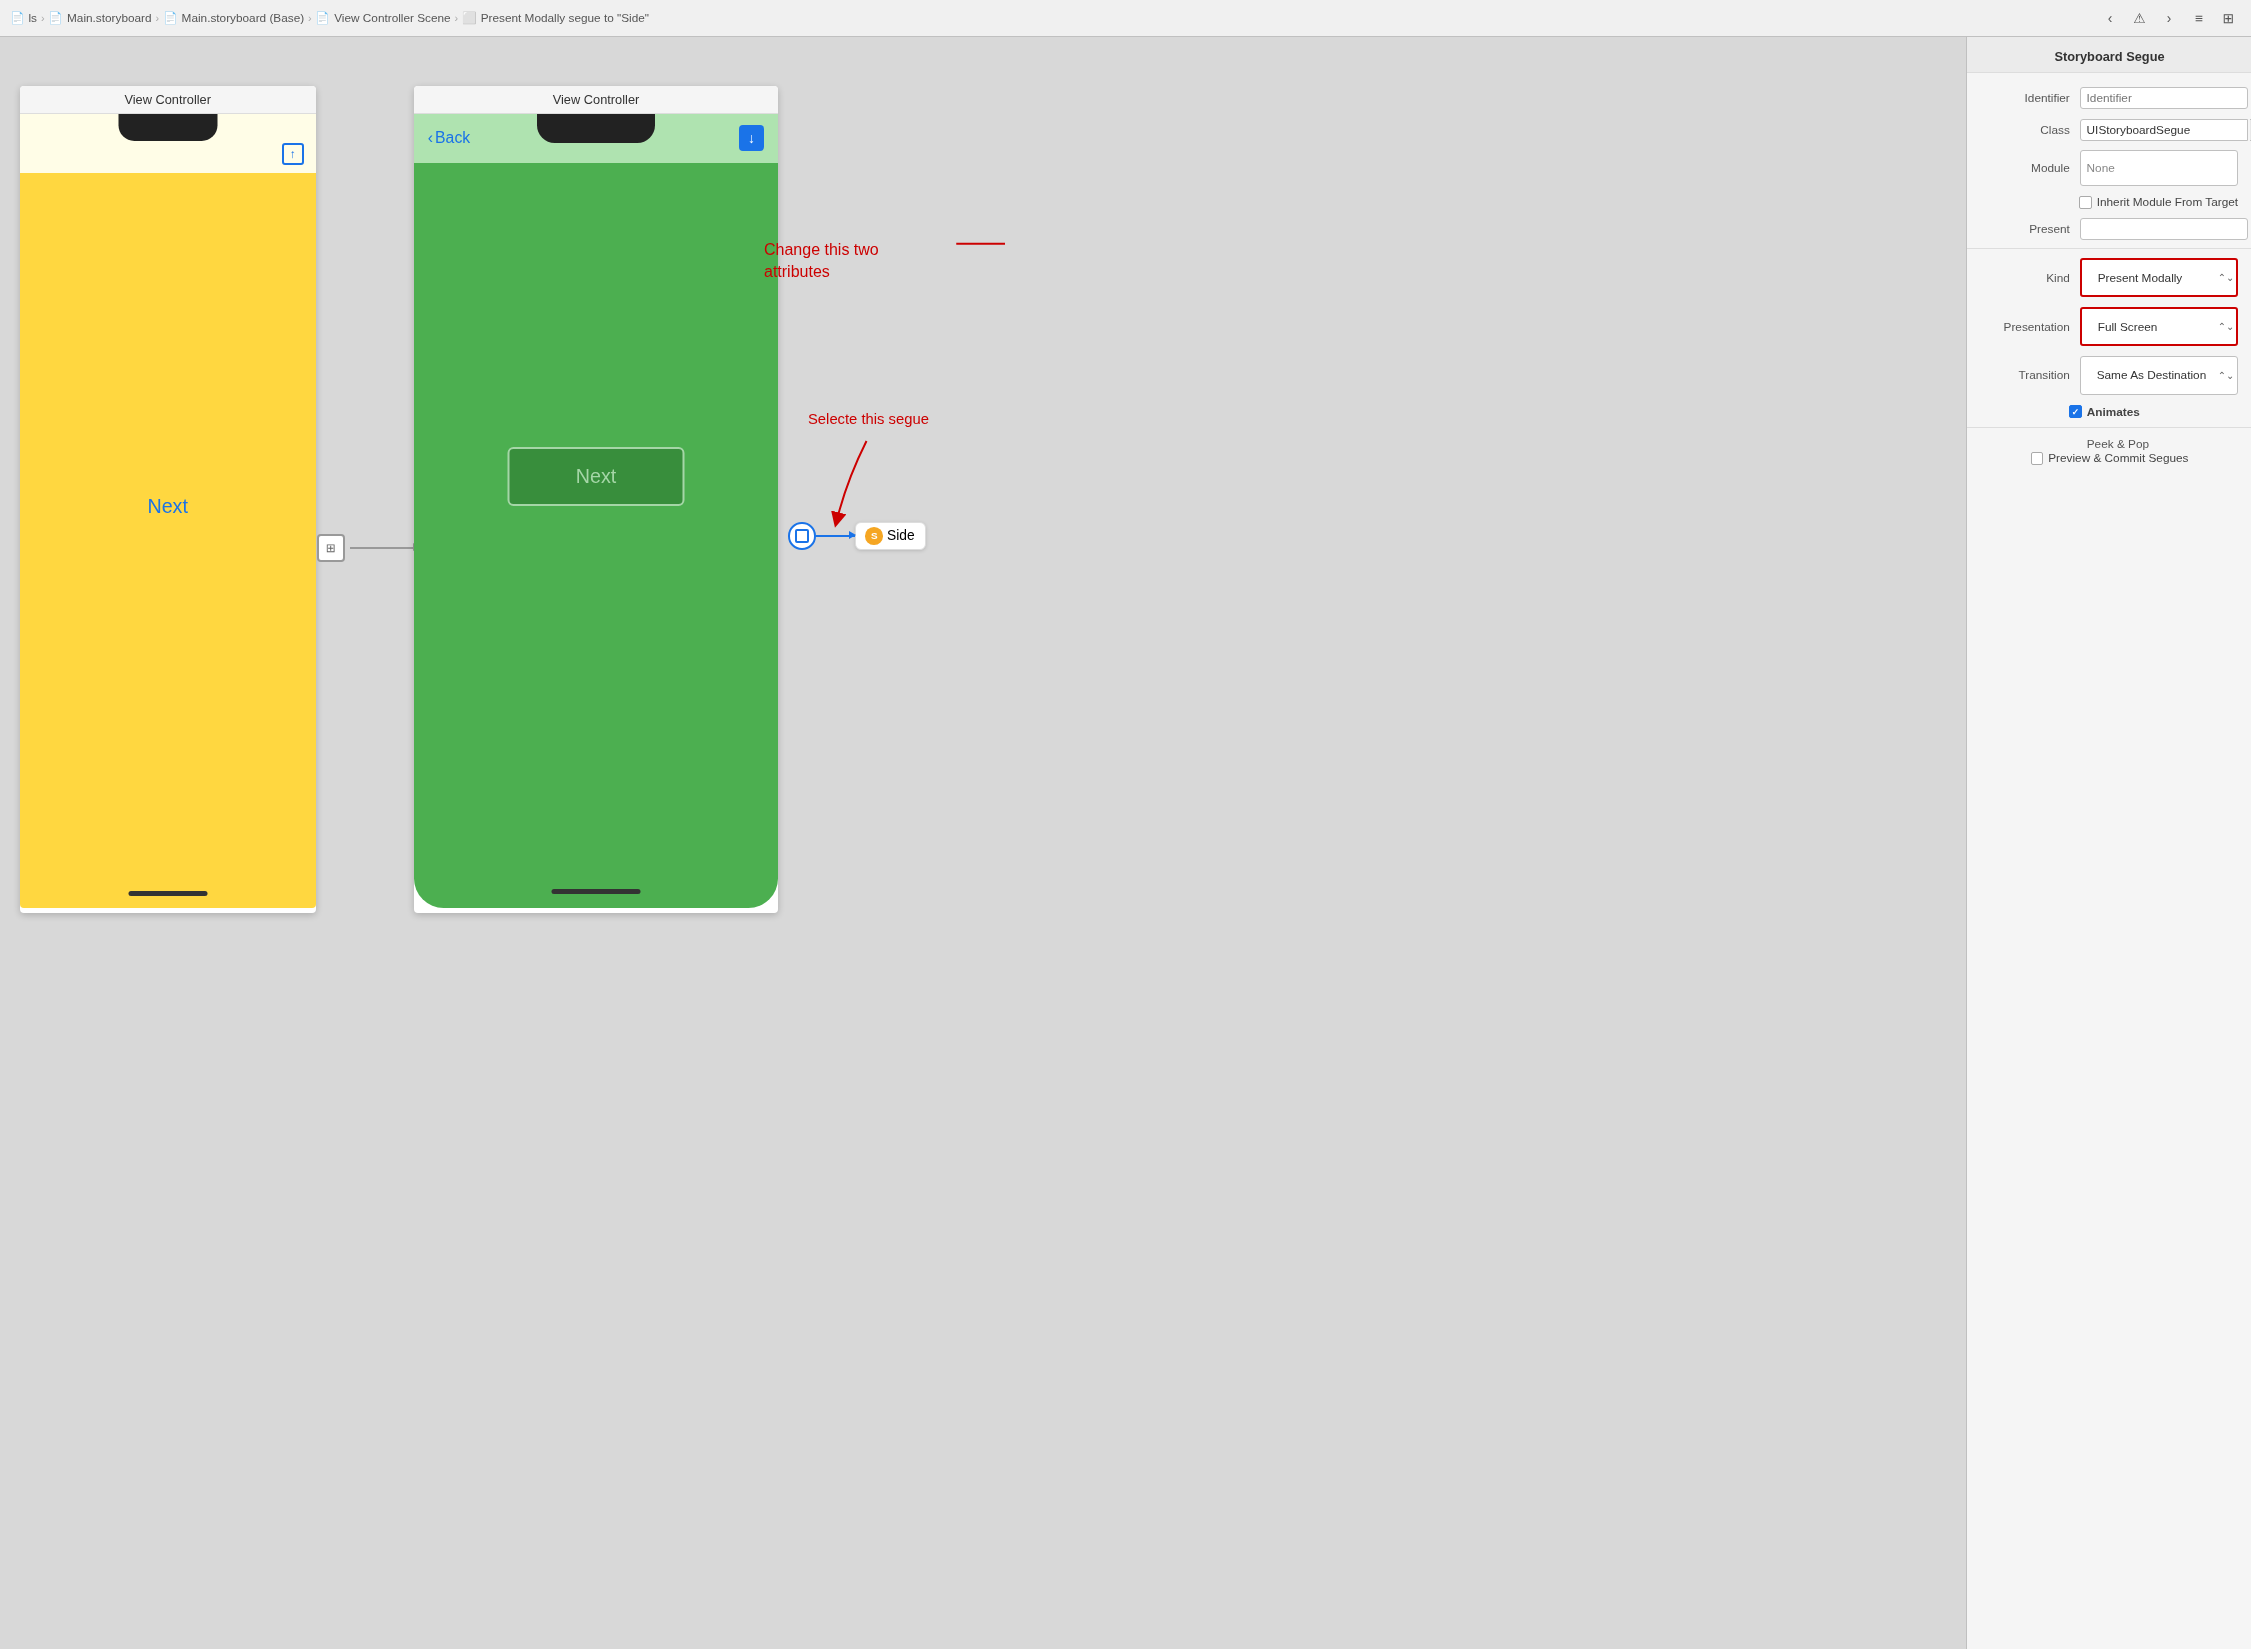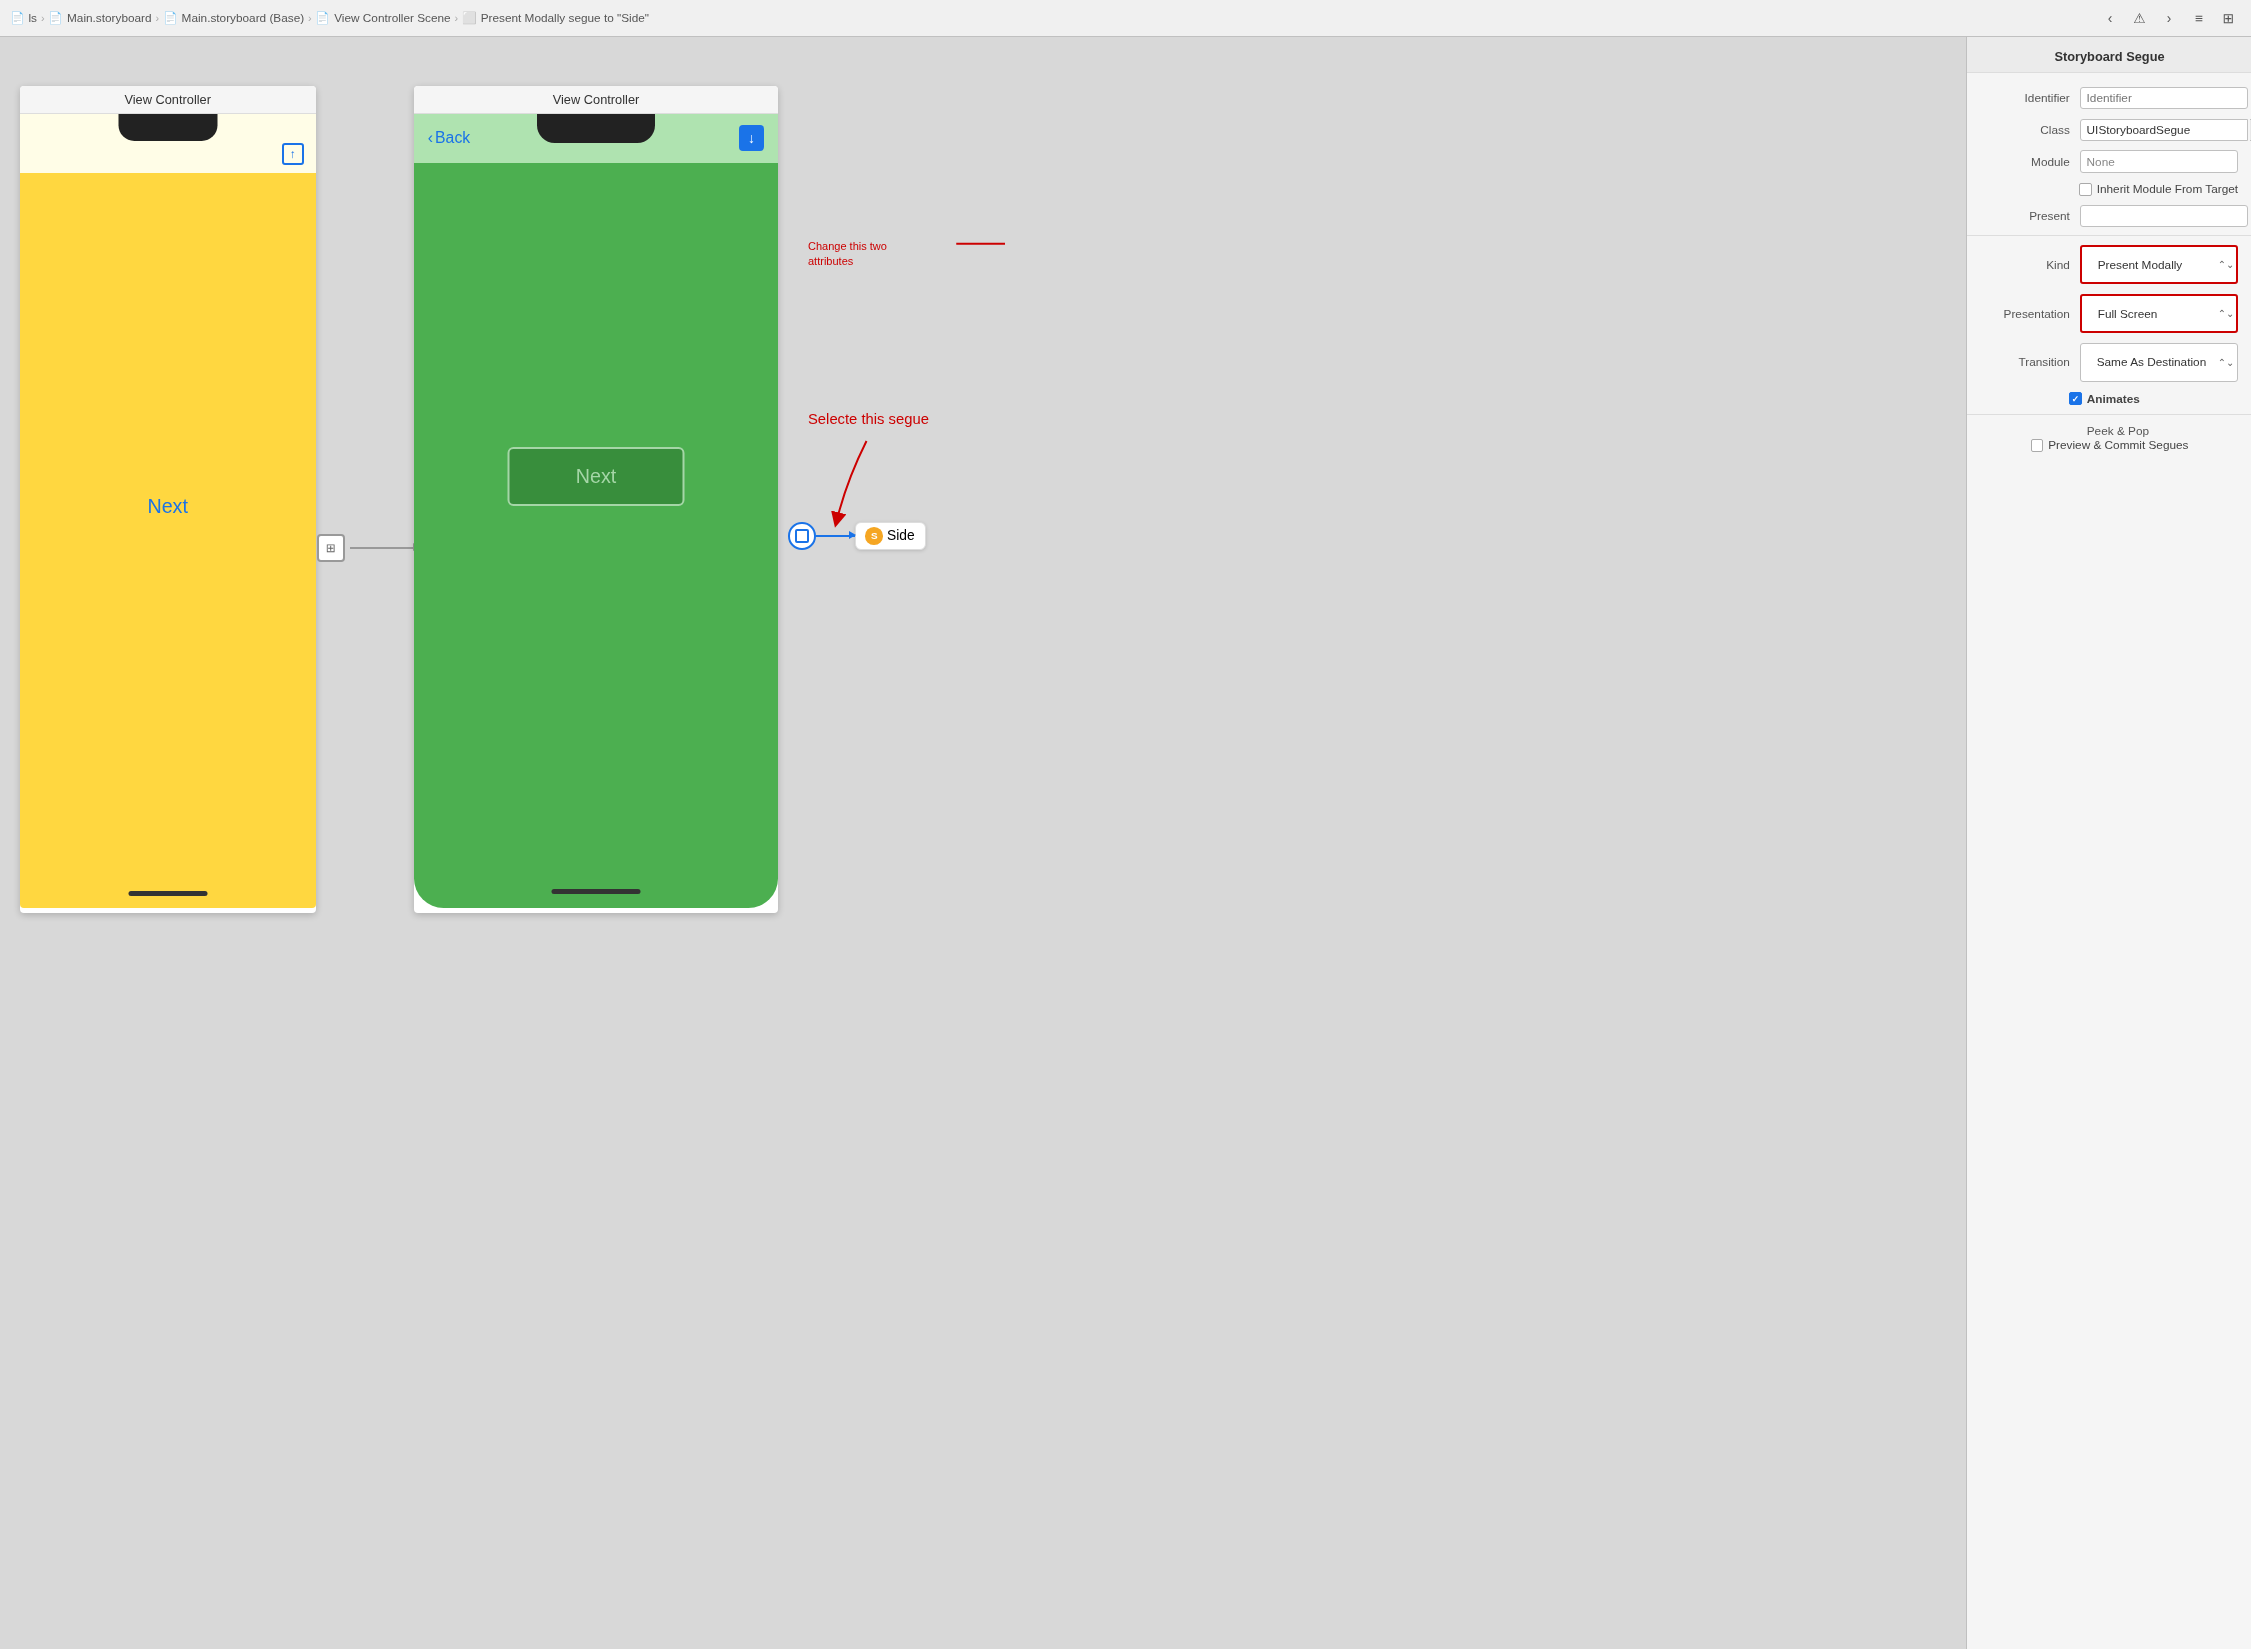--- a/index.html
+++ b/index.html
@@ -425,21 +425,21 @@
       background: #e8e8e8;
       display: flex;
       align-items: center;
       justify-content: center;
       font-size: 10.8px;
       color: #555;
       cursor: pointer;
     }
     .field-module-select {
       flex: 1;
-      height: 23px;
+      height: 36px;
       border: 1px solid #c0c0c0;
       border-radius: 3px;
       padding: 0 5.9px;
       font-size: 11.8px;
       background: white;
       appearance: none;
       color: #888;
     }
     .inherit-row {
       padding: 3.9px 13.8px 3.9px 112px;
@@ -605,21 +605,21 @@
       <div class="segue-circle">
         <div class="segue-circle-inner"></div>
       </div>
       <div class="segue-arrow-line"></div>
       <div class="side-badge">
         <div class="side-badge-icon">S</div>
         <span>Side</span>
       </div>
     </div>
 
-    <div style="position:absolute; top:202px; left:808px; color:#cc0000; font-size:11px; line-height:1.4; text-align:left;">
+    <div style="position:absolute; top:202px; left:764px; color:#cc0000; font-size:16px; line-height:1.4; text-align:left;">
       <span style="white-space:pre;">Change this two
 attributes</span>
     </div>
 
     <svg style="position:absolute; top:197px; left:956px; width:59px; height:39px; overflow:visible;" viewBox="0 0 60 40" width="59" height="39">
       <line x1="0" y1="10" x2="50" y2="10" stroke="#cc0000" stroke-width="2"></line>
     </svg>
 
     <div style="position:absolute; top:374px; left:808px; color:#cc0000; font-size:14.8px;">
       <span>Selecte this segue</span>

